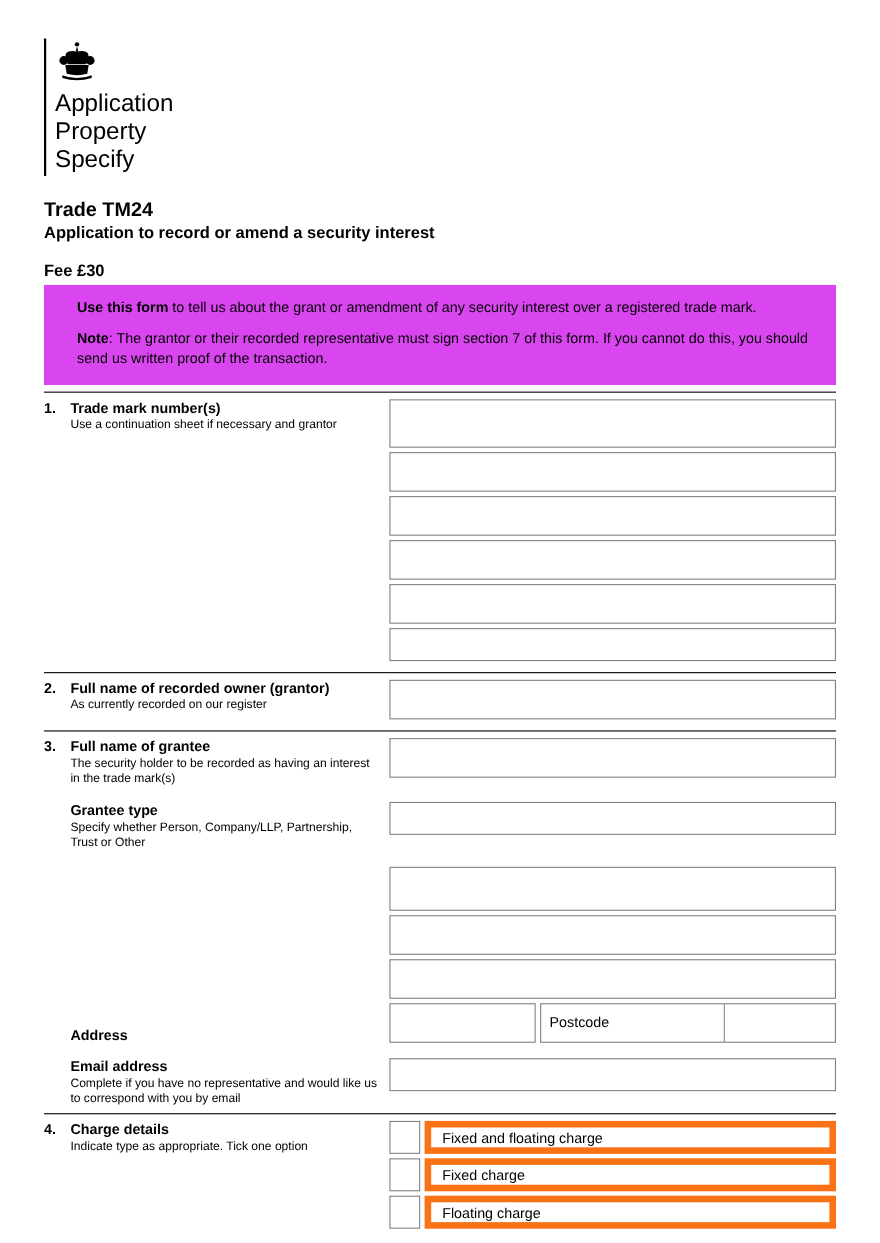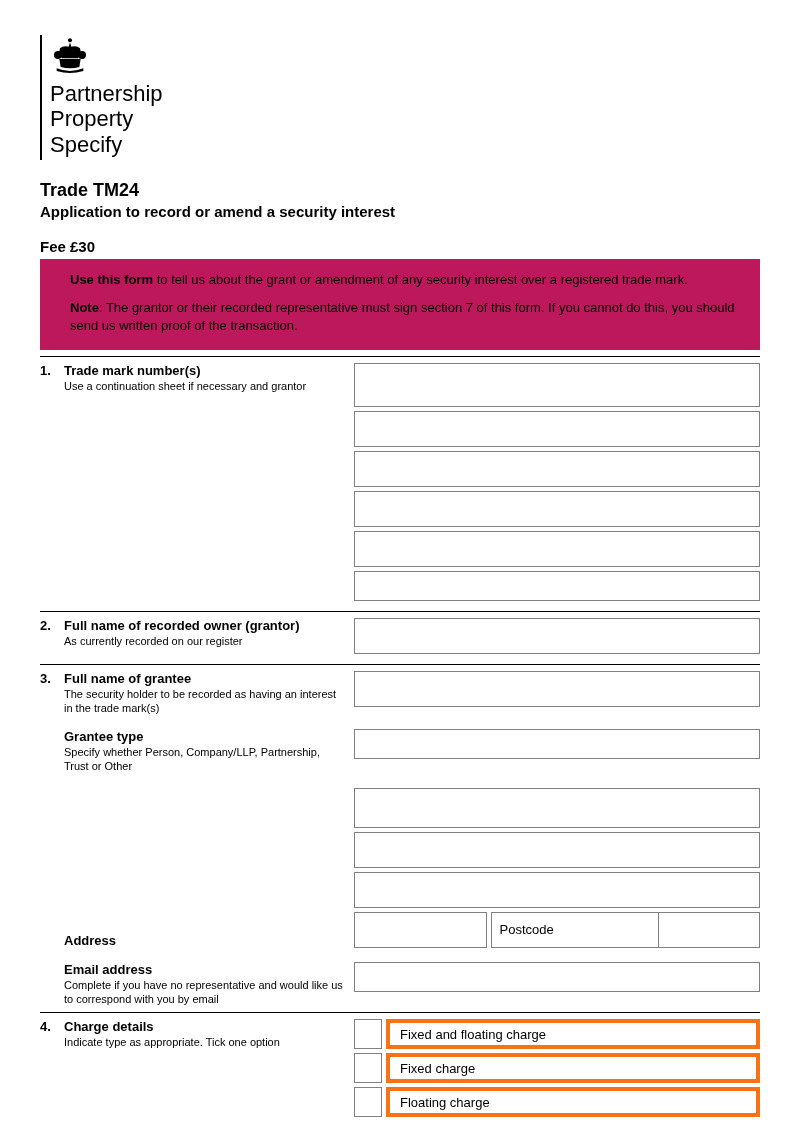--- a/index.html
+++ b/index.html
@@ -46,21 +46,21 @@
     font-size: 15px;
     font-weight: bold;
     margin-bottom: 18px;
   }
   .fee {
     font-size: 15px;
     font-weight: bold;
     margin-bottom: 4px;
   }
   .instruction-box {
-    background: #be185d;
+    background: #d946ef;
     padding: 12px 17px 14px 30px;
     font-size: 13px;
     line-height: 1.4;
     margin-bottom: 0;
   }
   .instruction-box p { margin-bottom: 10px; }
   .instruction-box p:last-child { margin-bottom: 0; }
   .section {
     border-top: 1px solid #000;
     padding-top: 6px;
@@ -126,21 +126,21 @@
   }
   .charge-check {
     border: 1px solid #808080;
     width: 28px;
     height: 30px;
     flex-shrink: 0;
     margin-right: 4px;
     background: #fff;
   }
   .charge-label-box {
-    border: 4px solid #f97316;
+    border: 6px solid #f97316;
     flex: 1;
     height: 30px;
     display: flex;
     align-items: center;
     padding-left: 10px;
     font-size: 13px;
   }
 </style>
 </head>
 <body>
@@ -153,21 +153,21 @@
         <circle cx="30" cy="8" r="3"></circle>
         <path d="M30 11 L28 18 L32 18 Z"></path>
         <path d="M15 20 Q20 15 30 18 Q40 15 45 20 Q48 30 42 35 L18 35 Q12 30 15 20 Z"></path>
         <circle cx="12" cy="30" r="6"></circle>
         <circle cx="48" cy="30" r="6"></circle>
         <path d="M14 36 L46 36 L44 48 Q30 52 16 48 Z"></path>
         <path d="M10 50 Q30 58 50 50 L50 54 Q30 60 10 54 Z"></path>
       </g>
     </svg>
     <div class="org-name">
-      <div>Partnership</div>
+      <div>Application</div>
       <div>Property</div>
       <div>Specify</div>
     </div>
   </div>
 </div>
 
 <div class="form-title">Trade TM24</div>
 <div class="form-subtitle">Application to record or amend a security interest</div>
 <div class="fee">Fee £30</div>
 

